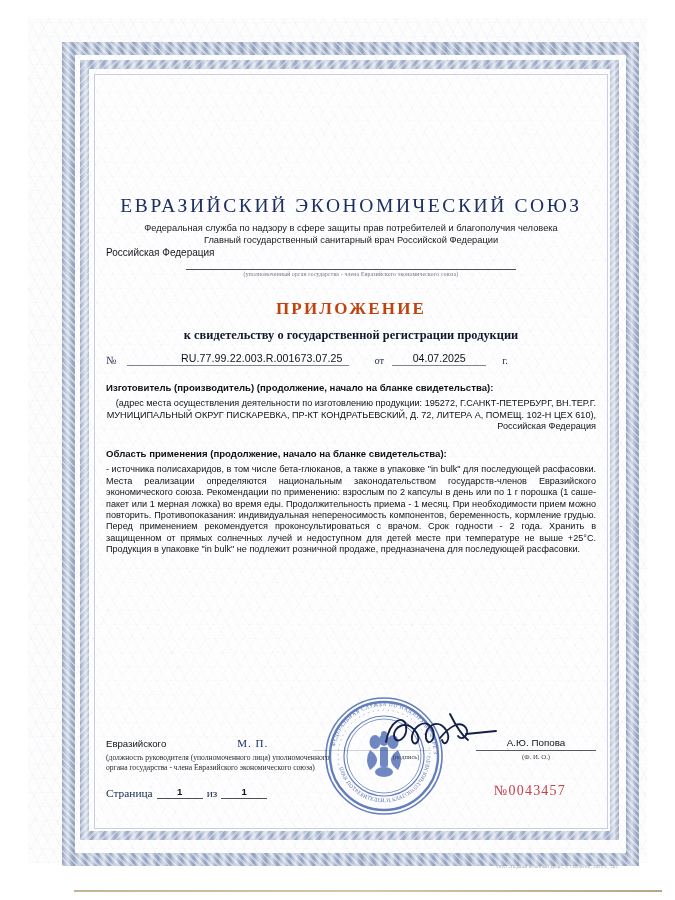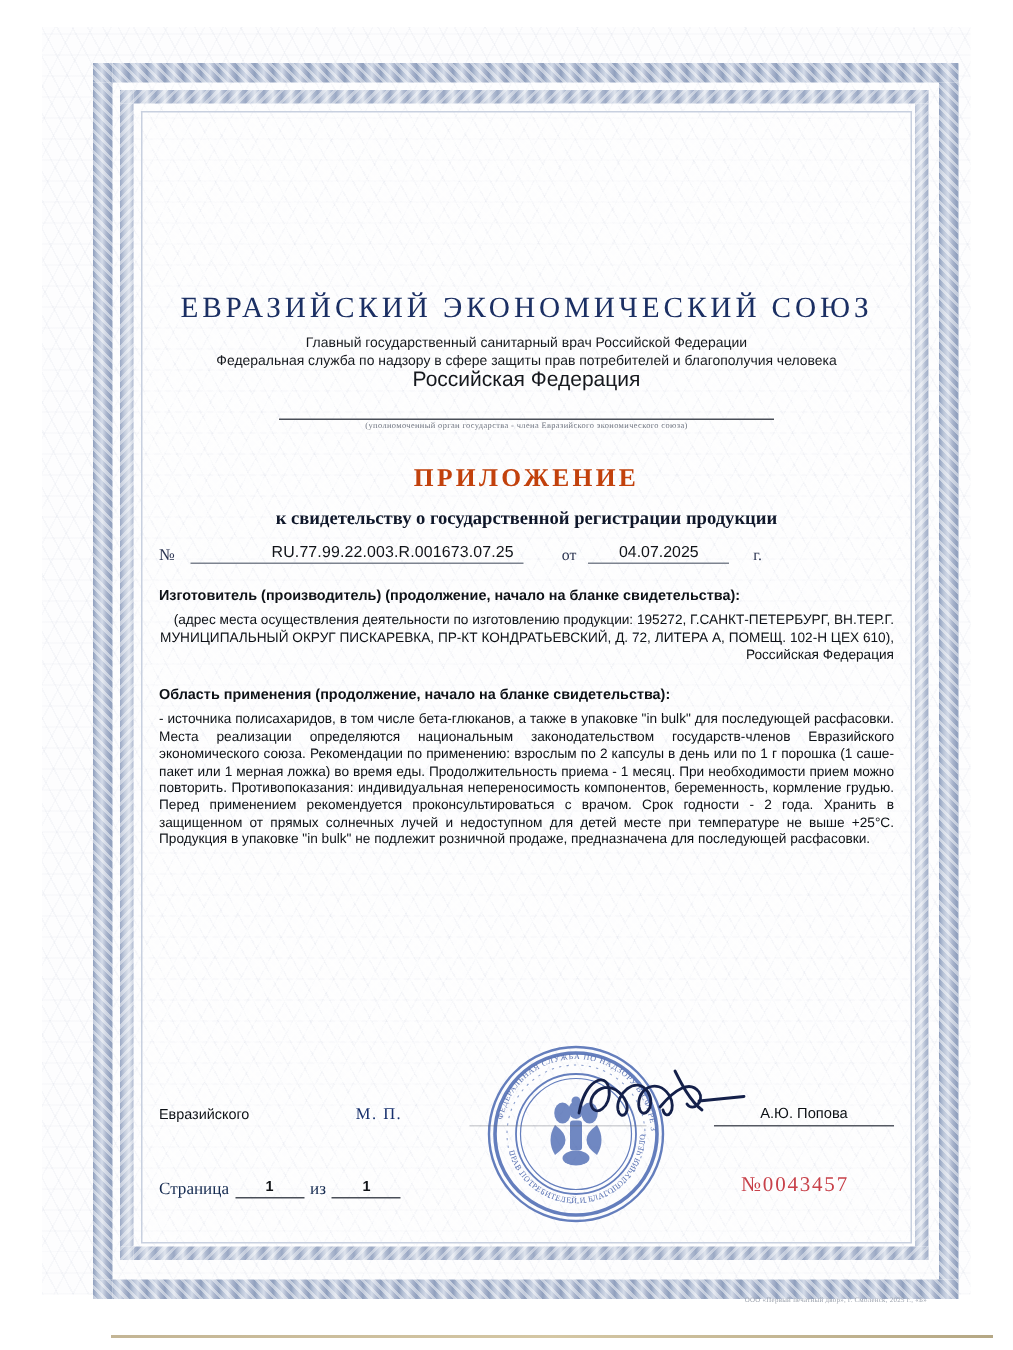--- a/index.html
+++ b/index.html
@@ -87,25 +87,24 @@
     margin-bottom:6px;
     margin-top:47px;
   }
   .org-line{
     text-align:center;
     font-size:9.3px;
     line-height:11.6px;
     color:#15181d;
   }
   .org-country{
-    text-align:center;
-    font-size:14px;
+    font-size:10px;
     line-height:13px;
     color:#15181d;
-    padding-bottom:19px;
+    padding-bottom:9px;
   }
   .rule-under-country{
     width:330px; height:1px;
     background:#4a4f58;
     margin:1px auto 1px auto;
   }
   .org-caption{
     text-align:center;
     font-family:"Liberation Serif", serif;
     font-size:5.6px;
@@ -331,22 +330,22 @@
   <div class="paper-watermark"></div>
 
   <div class="border-outer"></div>
   <div class="border-inner"></div>
   <div class="border-hairline"></div>
 
   <div class="content">
 
     <div class="org-title">ЕВРАЗИЙСКИЙ ЭКОНОМИЧЕСКИЙ СОЮЗ</div>
 
+    <div class="org-line">Федеральная служба по надзору в сфере защиты прав потребителей и благополучия человека</div>
     <div class="org-line">Главный государственный санитарный врач Российской Федерации</div>
-    <div class="org-line">Федеральная служба по надзору в сфере защиты прав потребителей и благополучия человека</div>
 
     <div class="org-country">Российская Федерация</div>
     <div class="rule-under-country"></div>
     <div class="org-caption">(уполномоченный орган государства - члена Евразийского экономического союза)</div>
 
     <div class="doc-title">ПРИЛОЖЕНИЕ</div>
     <div class="doc-sub">к свидетельству о государственной регистрации продукции</div>
 
     <div class="num-row">
       <span class="num-sym">№</span>
@@ -403,20 +402,25 @@
     </g>
   </svg>
 
   <div class="sign-zone">
     <div class="sign-row">
       <span class="sign-label">Евразийского</span>
       <span class="sign-mp">М. П.</span>
       <span class="sign-slot"></span>
       <span class="sign-name">А.Ю. Попова</span>
     </div>
+    <div class="cap-row">
+      <span class="cap-left">(должность руководителя (уполномоченного лица) уполномоченного органа государства - члена Евразийского экономического союза)</span>
+      <span class="cap-sig">(подпись)</span>
+      <span class="cap-fio">(Ф. И. О.)</span>
+    </div>
   </div>
 
   <div class="page-row">
     <span class="page-word">Страница</span>
     <span class="page-box">1</span>
     <span class="page-iz">из</span>
     <span class="page-box">1</span>
   </div>
 
   <div class="serial">№0043457</div>

